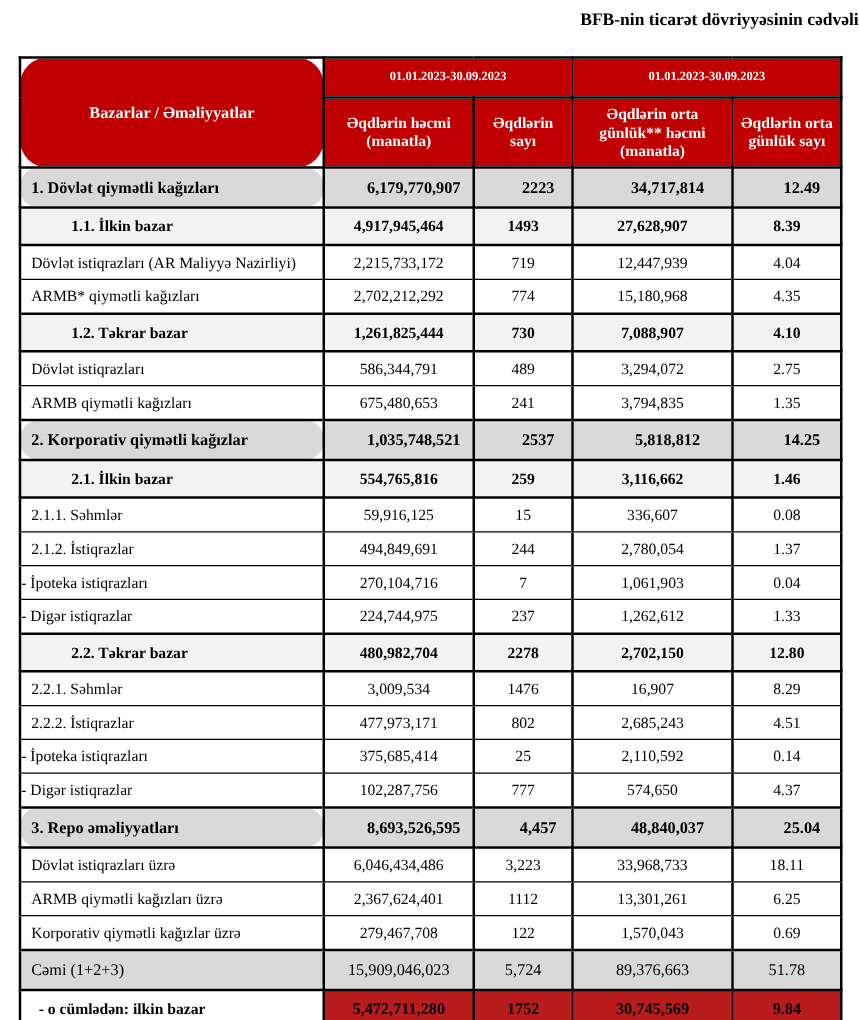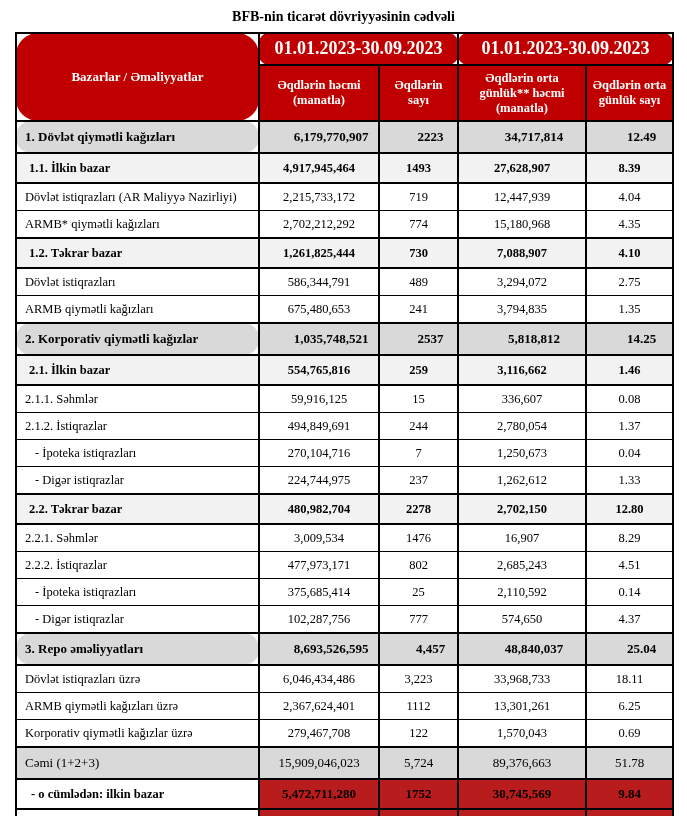--- a/index.html
+++ b/index.html
@@ -2,50 +2,50 @@
 <html><head>
 <meta charset="utf-8">
 <style>
   html,body{margin:0;padding:0;}
   body{
     width:687px;height:816px;background:#ffffff;
     font-family:"Liberation Serif","DejaVu Serif",serif;
     color:#000;
   }
   .page-title{
-    text-align:center;font-weight:bold;font-size:14px;
-    padding-top:9px;margin:0 0 7px 0;
+    text-align:right;font-weight:bold;font-size:14px;
+    padding-top:9px;margin:0 0 20px 0;
   }
   table{
     border-collapse:collapse;table-layout:fixed;
     margin-left:15px;width:657px;
   }
   col.c0{width:243px}col.c1{width:120px}col.c2{width:79px}col.c3{width:128px}col.c4{width:87px}
   th,td{
     border:1px solid #000;
     border-left-width:2px;border-right-width:2px;
     font-size:12.5px;line-height:1.2;
     padding:2px 4px;overflow:hidden;
   }
   th{
     background:#C00000;color:#ffffff;font-weight:bold;
     text-align:center;border-width:2px;
   }
-  th.period{height:26px;font-size:18px;border-radius:10px;}
+  th.period{height:26px;font-size:10px;}
   th.colhdr{height:50px;font-size:12.5px;}
   th.corner{font-size:13px;border-radius:22px;}
   td.val{text-align:center;}
   tr.r-section td{background:#D9D9D9;font-weight:bold;font-size:13px;height:26px;border-top-width:2px;border-bottom-width:2px;padding-left:28px;}
   tr.r-section td.lbl{padding-left:8px;border-radius:15px;}
   tr.r-subsection td{background:#F2F2F2;font-weight:bold;font-size:12.5px;height:24px;border-top-width:2px;border-bottom-width:2px;}
-  tr.r-subsection td.lbl{padding-left:12px;}
+  tr.r-subsection td.lbl{padding-left:40px;}
   tr.r-detail td{background:#ffffff;height:22px;}
   tr.r-detail td.lbl{padding-left:8px;}
   tr.r-dash td{background:#ffffff;height:22px;}
-  tr.r-dash td.lbl{padding-left:18px;}
+  tr.r-dash td.lbl{padding-left:0;}
   tr.r-total td{background:#D9D9D9;font-weight:normal;font-size:13px;height:26px;border-top-width:2px;border-bottom-width:2px;}
   tr.r-total td.lbl{padding-left:8px;}
   tr.r-totalsub td{height:24px;border-top-width:2px;border-bottom-width:2px;}
   tr.r-totalsub td.lbl{background:#ffffff;padding-left:14px;font-weight:bold;}
   tr.r-totalsub td.val{background:#b91c1c;font-weight:bold;font-size:13px;}
 </style>
 </head>
 <body>
 
 <div class="page-title">BFB-nin ticarət dövriyyəsinin cədvəli</div>
@@ -146,21 +146,21 @@
         <td class="lbl">2.1.2. İstiqrazlar</td>
         <td class="val">494,849,691</td>
         <td class="val">244</td>
         <td class="val">2,780,054</td>
         <td class="val">1.37</td>
       </tr>
       <tr class="r-dash">
         <td class="lbl">- İpoteka istiqrazları</td>
         <td class="val">270,104,716</td>
         <td class="val">7</td>
-        <td class="val">1,250,673</td>
+        <td class="val">1,061,903</td>
         <td class="val">0.04</td>
       </tr>
       <tr class="r-dash">
         <td class="lbl">- Digər istiqrazlar</td>
         <td class="val">224,744,975</td>
         <td class="val">237</td>
         <td class="val">1,262,612</td>
         <td class="val">1.33</td>
       </tr>
       <tr class="r-subsection">

